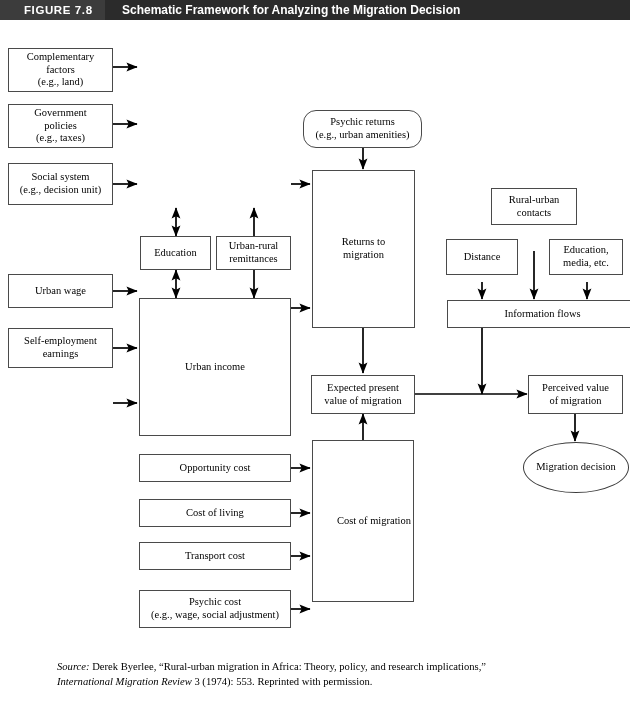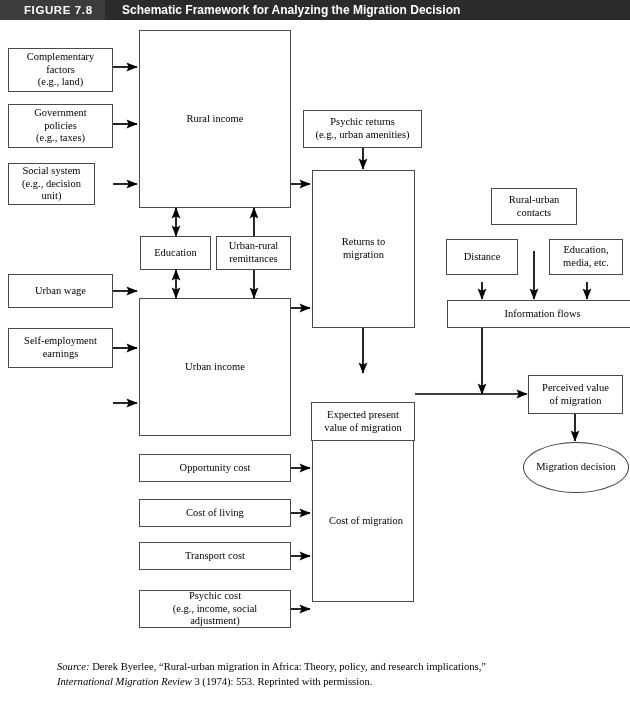--- a/index.html
+++ b/index.html
@@ -77,21 +77,21 @@
     position: absolute;
     box-sizing: border-box;
     border: 1px solid #4a4a4a;
     background: #ffffff;
     display: flex;
     align-items: center;
     justify-content: center;
     text-align: center;
     font-size: 10.5px;
     line-height: 1.22;
-    padding: 1px 10px;
+    padding: 1px 2px;
   }
   .nodebox span { display: block; }
   .node-ellipse {
     position: absolute;
     box-sizing: border-box;
     border: 1px solid #3a3a3a;
     border-radius: 50%;
     background: #ffffff;
     display: flex;
     align-items: center;
@@ -196,30 +196,27 @@
     </div>
 
     <div class="nodebox" style="left:8px; top:84px; width:105px; height:44px;">
       <div>
         <span>Government</span>
         <span>policies</span>
         <span>(e.g., taxes)</span>
       </div>
     </div>
 
-    <div class="nodebox" style="left:8px; top:143px; width:87px; height:42px;justify-content:center;">
+    <div class="nodebox" style="left:8px; top:143px; width:105px; height:42px;justify-content:center;">
       <div>
         <span>Social system</span>
         <span>(e.g., decision unit)</span>
       </div>
     </div>
 
-    <div class="nodebox" style="left:139px; top:10px; width:152px; height:178px;">
-      <span>Rural income</span>
-    </div>
 
     <div class="nodebox" style="left:140px; top:216px; width:71px; height:34px;">
       <span>Education</span>
     </div>
 
     <div class="nodebox" style="left:216px; top:216px; width:75px; height:34px;">
       <div>
         <span>Urban-rural</span>
         <span>remittances</span>
       </div>
@@ -234,35 +231,35 @@
         <span>Self-employment</span>
         <span>earnings</span>
       </div>
     </div>
 
 
     <div class="nodebox" style="left:139px; top:278px; width:152px; height:138px;">
       <span>Urban income</span>
     </div>
 
-    <div class="nodebox" style="left:303px; top:90px; width:119px; height:38px;">
+    <div class="nodebox" style="left:303px; top:90px; width:119px; height:38px;border-radius:13px;">
       <div>
         <span>Psychic returns</span>
         <span>(e.g., urban amenities)</span>
       </div>
     </div>
 
     <div class="nodebox" style="left:312px; top:150px; width:103px; height:158px;">
       <div>
         <span>Returns to</span>
         <span>migration</span>
       </div>
     </div>
 
-    <div class="nodebox" style="left:311px; top:355px; width:104px; height:39px;margin-top:27px;">
+    <div class="nodebox" style="left:311px; top:355px; width:104px; height:39px;">
       <div>
         <span>Expected present</span>
         <span>value of migration</span>
       </div>
     </div>
 
     <div class="nodebox" style="left:139px; top:434px; width:152px; height:28px;">
       <span>Opportunity cost</span>
     </div>
 
@@ -270,21 +267,21 @@
       <span>Cost of living</span>
     </div>
 
     <div class="nodebox" style="left:139px; top:522px; width:152px; height:28px;">
       <span>Transport cost</span>
     </div>
 
     <div class="nodebox" style="left:139px; top:570px; width:152px; height:38px;">
       <div>
         <span>Psychic cost</span>
-        <span>(e.g., income, social adjustment)</span>
+        <span>(e.g., wage, social adjustment)</span>
       </div>
     </div>
 
     <div class="nodebox" style="left:312px; top:420px; width:102px; height:162px;justify-content:flex-end;">
       <span>Cost of migration</span>
     </div>
 
     <div class="nodebox" style="left:491px; top:168px; width:86px; height:37px;">
       <div>
         <span>Rural-urban</span>

